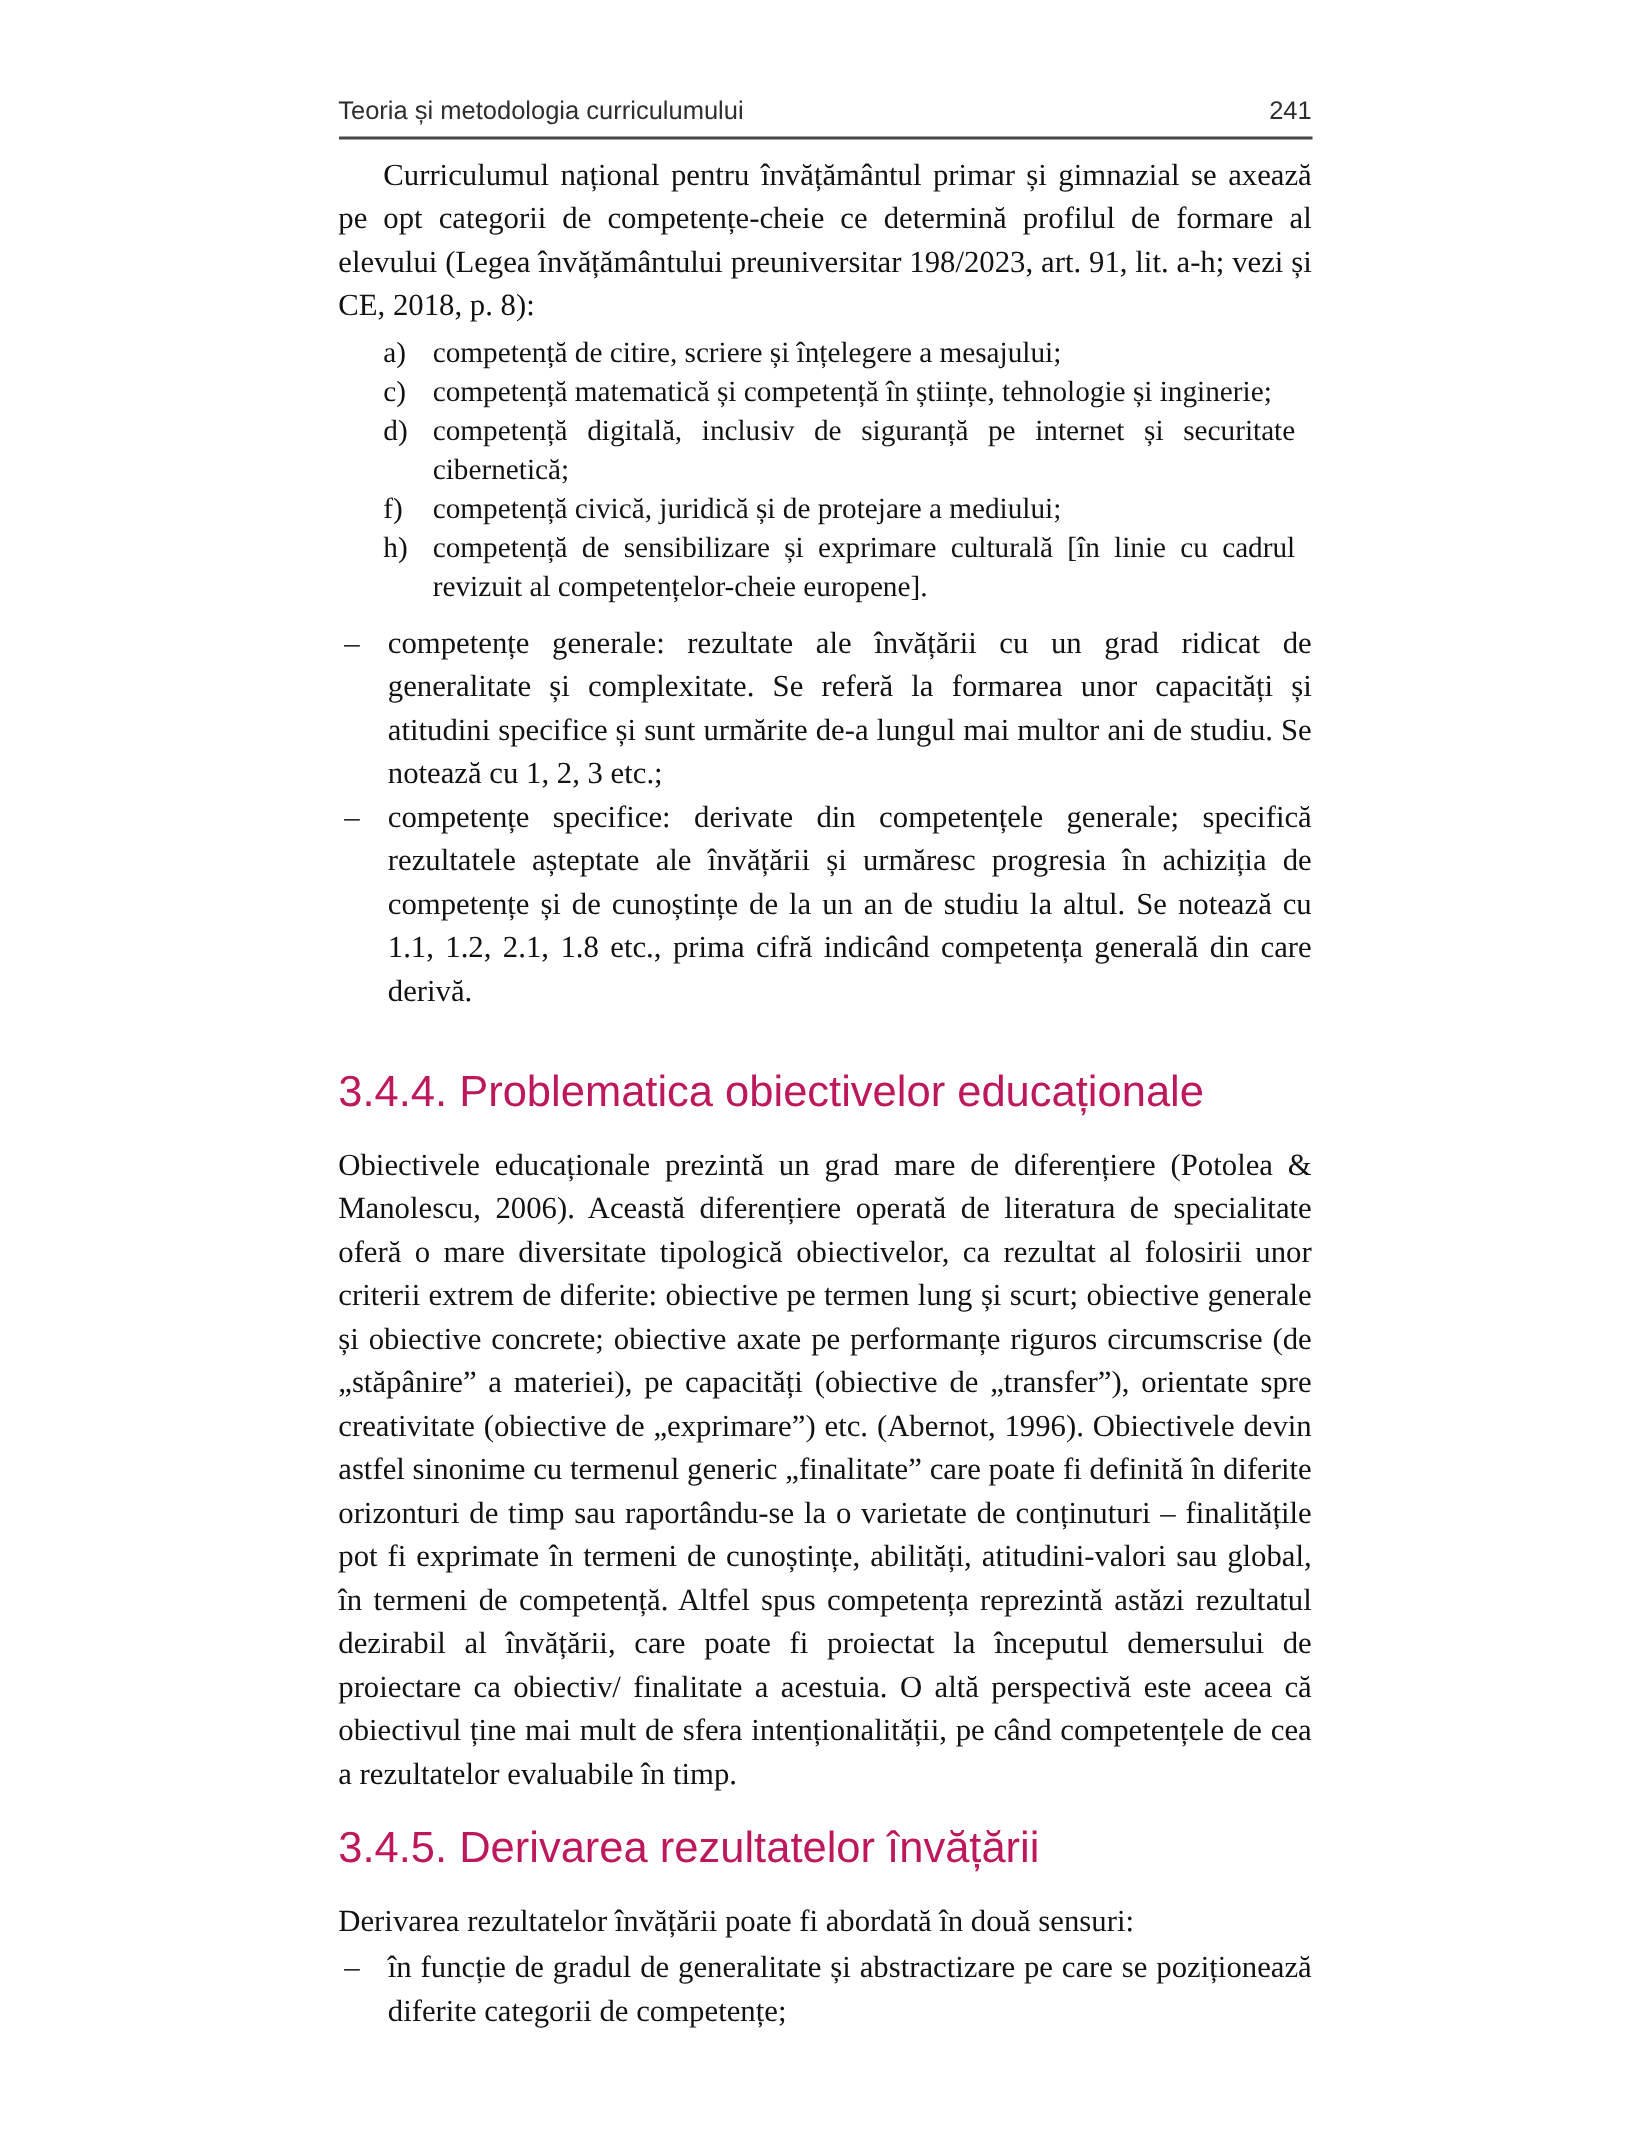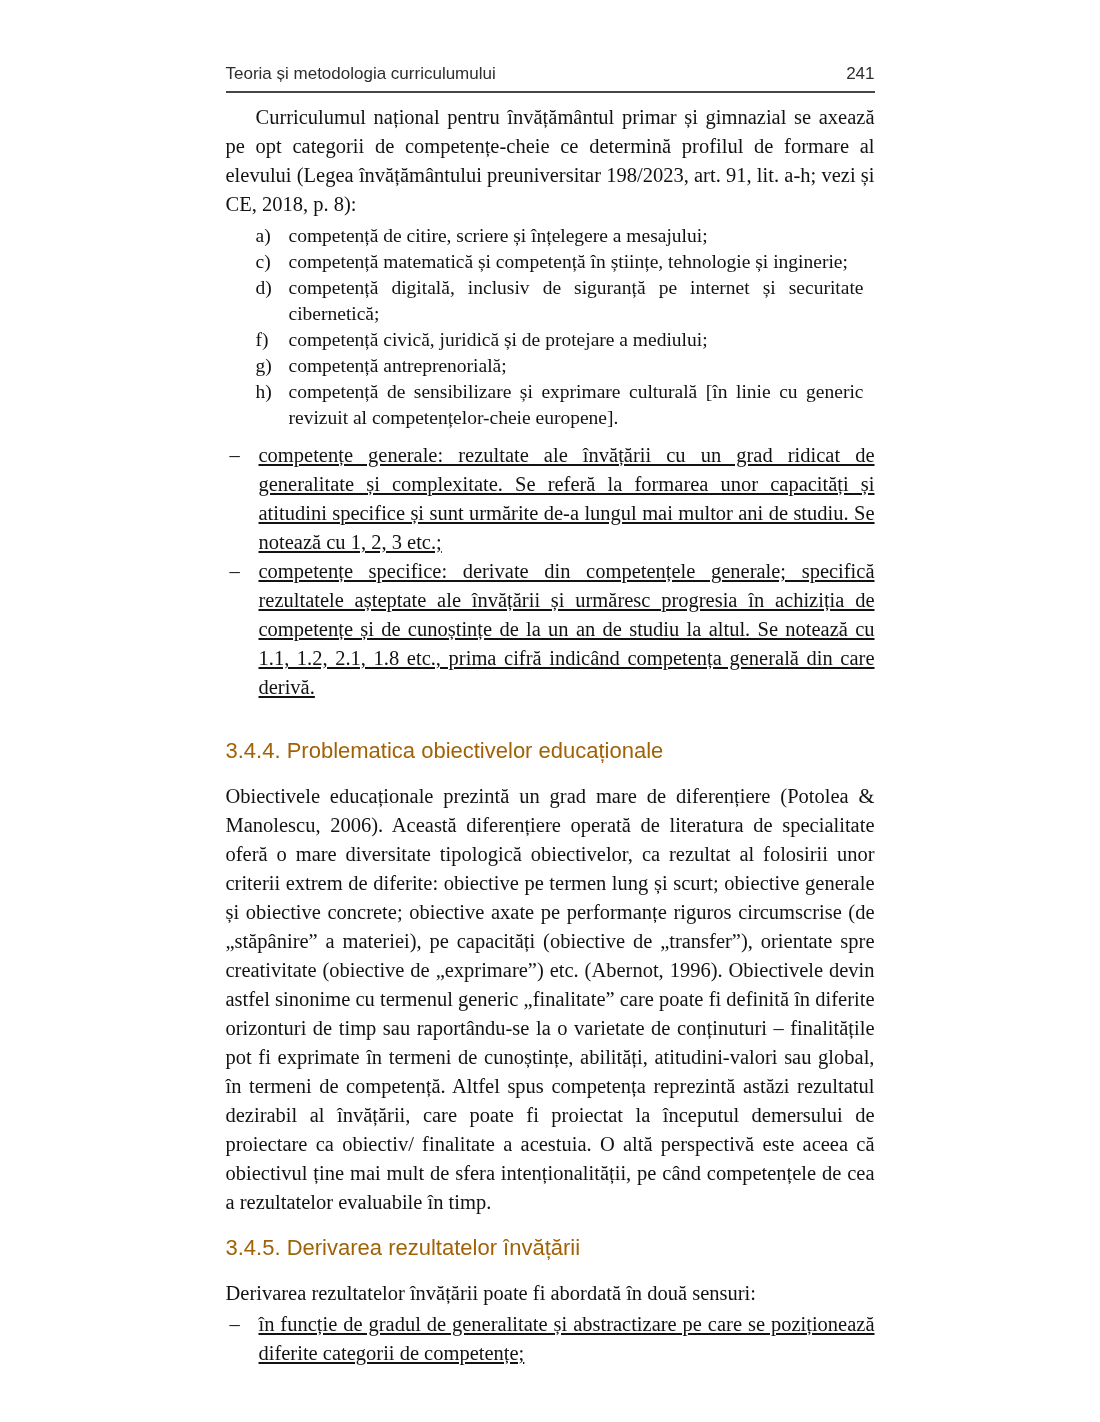--- a/index.html
+++ b/index.html
@@ -59,35 +59,35 @@
     width: 33px;
     margin-left: -33px;
   }
 
   
   .dash-list {
     list-style: none;
     margin: 10px 0 0 0;
     padding: 0;
   }
-  .dash-list li { padding-left: 33px; text-decoration: underline; }
+  .dash-list li { padding-left: 33px; }
   .dash-list .marker {
     display: inline-block;
     width: 29px;
     margin-left: -33px;
     padding-left: 4px;
   }
   .dash-list-tight { margin-top: 2px; }
 
   
   .section-heading {
     font-family: "Liberation Sans", "DejaVu Sans", sans-serif;
-    font-size: 22px;
+    font-size: 29px;
     font-weight: 400;
-    color: #a16207;
+    color: #be185d;
     margin: 36px 0 0 0;
     letter-spacing: 0;
   }
   .h-345 { margin-top: 18px; }
   .para-section { margin-top: 18px; }
 </style>
 </head>
 <body>
 
 <div class="page">
@@ -97,22 +97,21 @@
     <span>241</span>
   </div>
 
   <p class="serif opening">Curriculumul național pentru învățământul primar și gimnazial se axează pe opt categorii de competențe-cheie ce determină profilul de formare al elevului (Legea învățământului preuniversitar 198/2023, art. 91, lit. a-h; vezi și CE, 2018, p. 8):</p>
 
   <ol class="letter-list">
     <li><span class="marker">a)</span><span>competență de citire, scriere și înțelegere a mesajului;</span></li>
     <li><span class="marker">c)</span><span>competență matematică și competență în științe, tehnologie și inginerie;</span></li>
     <li><span class="marker">d)</span><span>competență digitală, inclusiv de siguranță pe internet și securitate cibernetică;</span></li>
     <li><span class="marker">f)</span><span>competență civică, juridică și de protejare a mediului;</span></li>
-    <li><span class="marker">g)</span><span>competență antreprenorială;</span></li>
-    <li><span class="marker">h)</span><span>competență de sensibilizare și exprimare culturală [în linie cu generic revizuit al competențelor-cheie europene].</span></li>
+    <li><span class="marker">h)</span><span>competență de sensibilizare și exprimare culturală [în linie cu cadrul revizuit al competențelor-cheie europene].</span></li>
   </ol>
 
 
   <ul class="dash-list serif">
     <li><span class="marker">–</span><span>competențe generale: rezultate ale învățării cu un grad ridicat de generalitate și complexitate. Se referă la formarea unor capacități și atitudini specifice și sunt urmărite de-a lungul mai multor ani de studiu. Se notează cu 1, 2, 3 etc.;</span></li>
     <li><span class="marker">–</span><span>competențe specifice: derivate din competențele generale; specifică rezultatele așteptate ale învățării și urmăresc progresia în achiziția de competențe și de cunoștințe de la un an de studiu la altul. Se notează cu 1.1, 1.2, 2.1, 1.8 etc., prima cifră indicând competența generală din care derivă.</span></li>
   </ul>
 
   <h2 class="section-heading">3.4.4. Problematica obiectivelor educaționale</h2>
 

